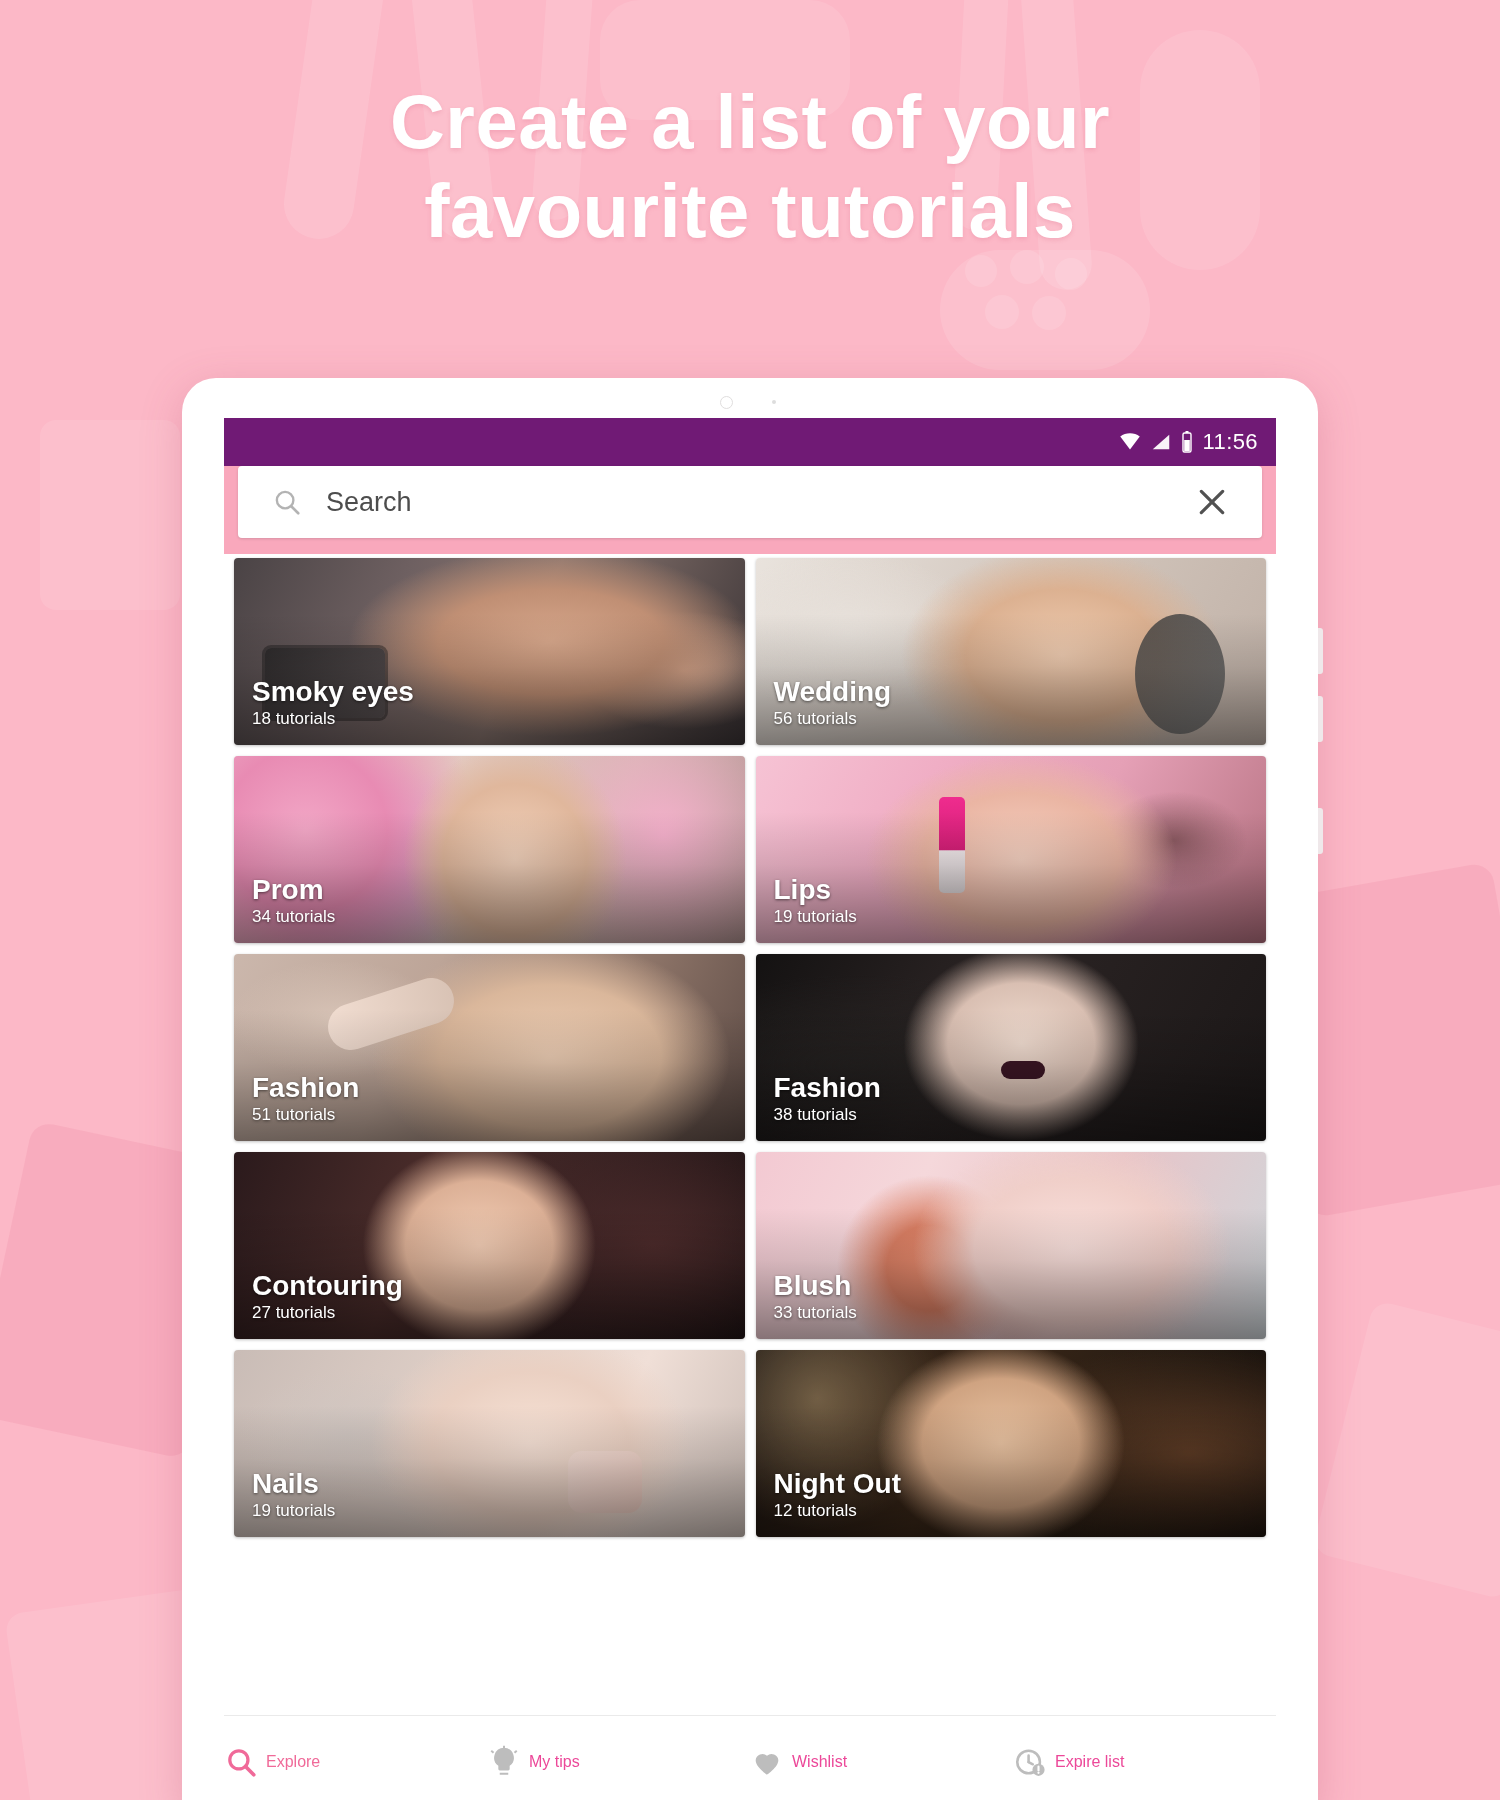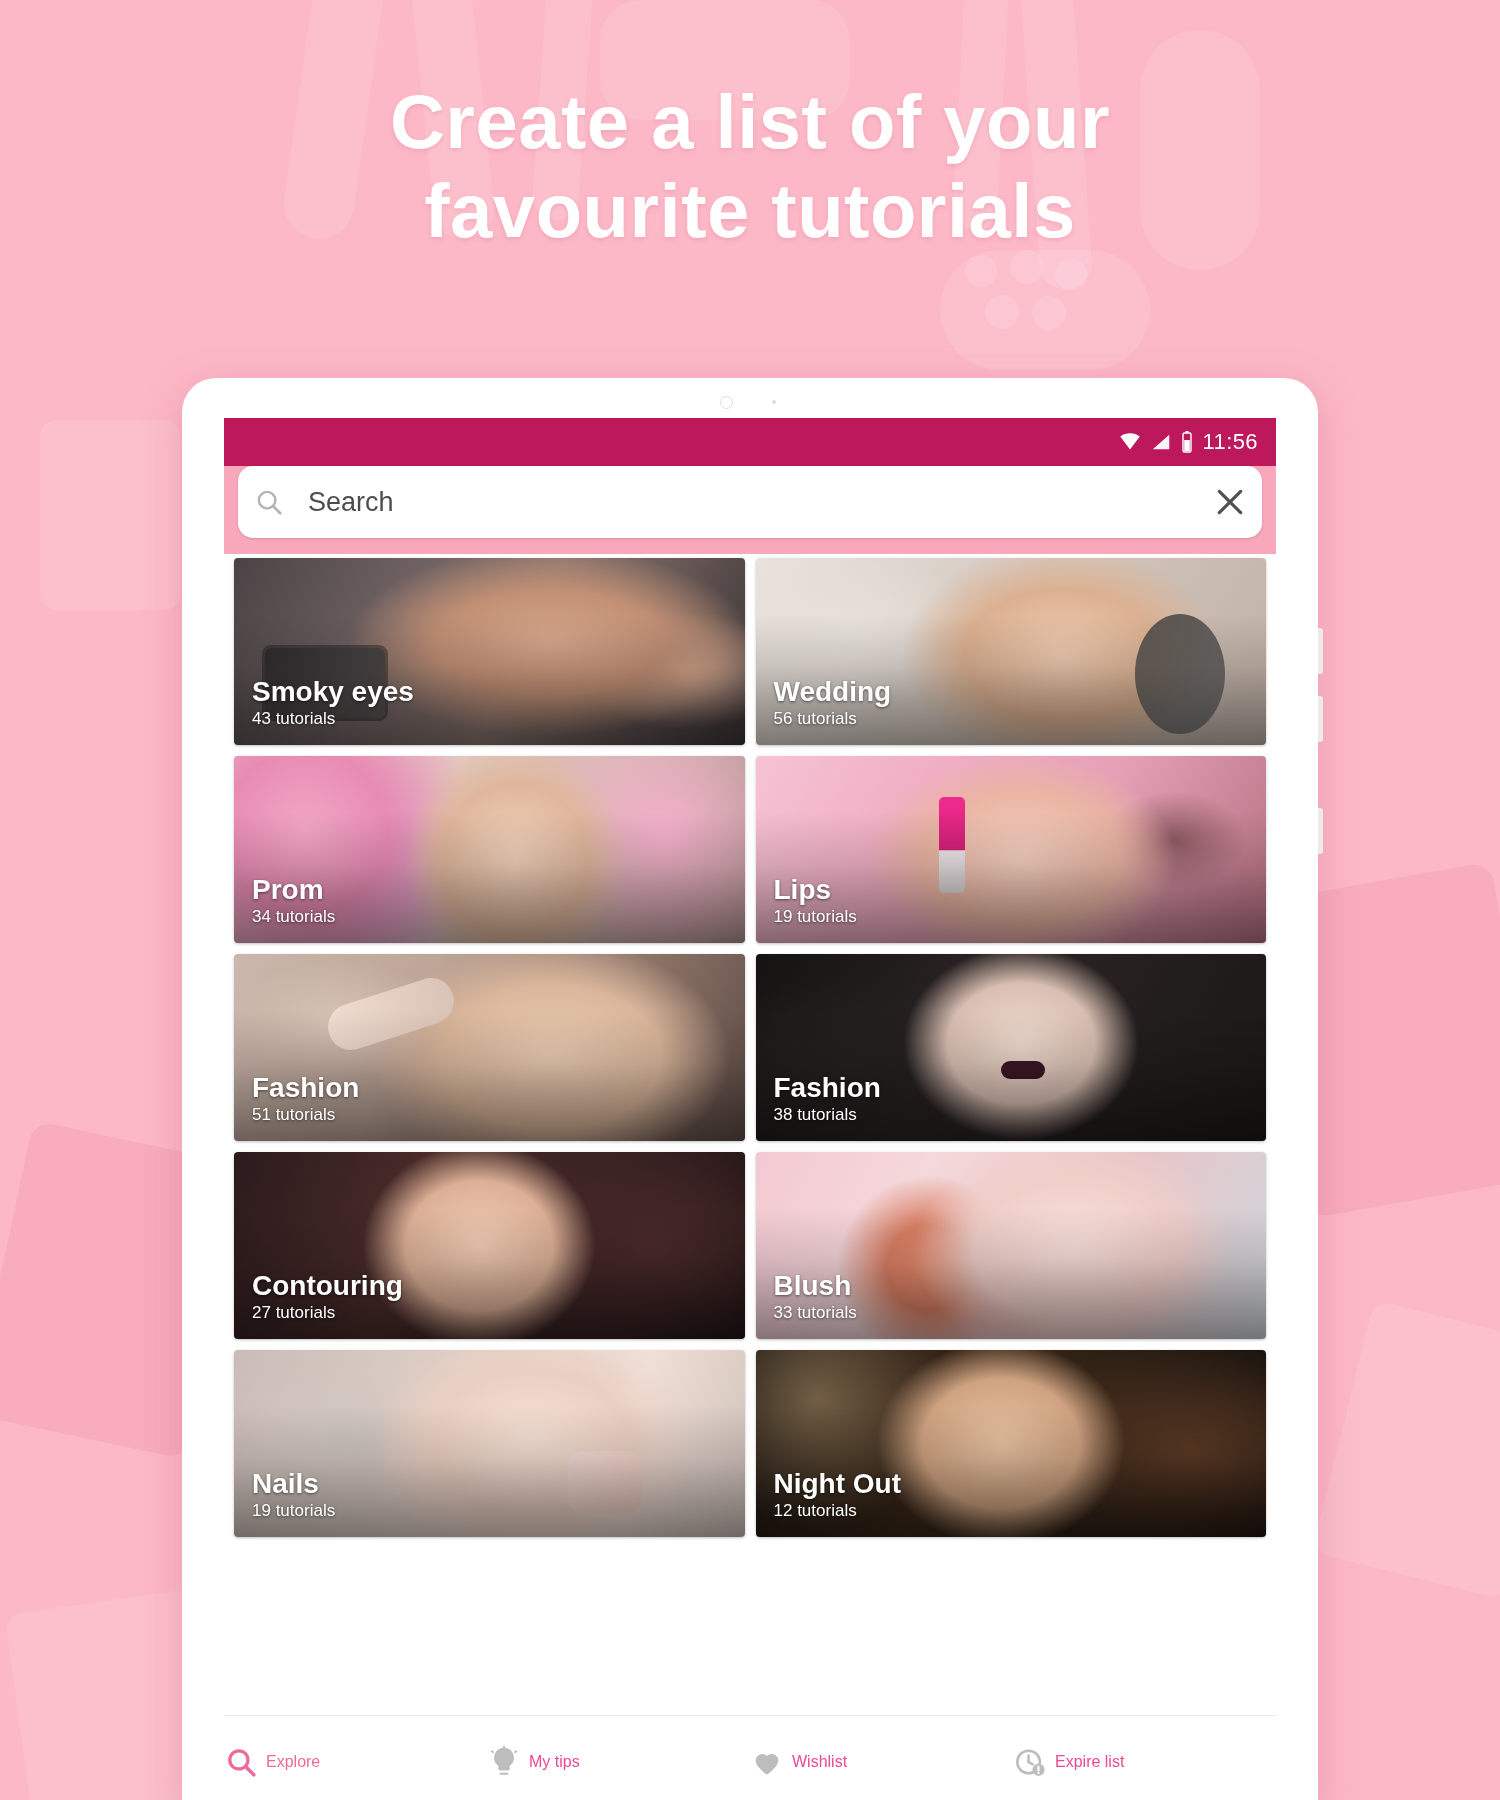--- a/index.html
+++ b/index.html
@@ -112,21 +112,21 @@
     top: 40px;
     width: 1052px;
     height: 1390px;
     background: #ffffff;
     overflow: hidden;
   }
 
   
   .statusbar {
     height: 48px;
-    background: #be185d;
+    background: #701a75;
     display: flex;
     align-items: center;
     justify-content: flex-end;
     padding-right: 18px;
     gap: 8px;
     color: #ffffff;
   }
   .status-icons {
     display: flex;
     align-items: center;
@@ -138,25 +138,25 @@
     letter-spacing: 0.4px;
   }
 
   
   .search-wrap {
     background: #f9a8bc;
     padding: 0 14px 16px 14px;
   }
   .search-bar {
     background: #ffffff;
-    border-radius: 15px;
+    border-radius: 4px;
     height: 72px;
     display: flex;
     align-items: center;
-    padding: 0 16px;
+    padding: 0 34px;
     box-shadow: 0 1px 3px rgba(0,0,0,0.14);
   }
   .search-icon {
     width: 30px;
     height: 30px;
     flex: 0 0 auto;
     opacity: 0.55;
   }
   .search-input {
     flex: 1;
@@ -429,21 +429,21 @@
       </div>
     </div>
 
     <div class="grid">
 
       <div class="card">
         <div class="art art-smoky"></div>
         <div class="scrim"></div>
         <div class="label">
           <div class="title">Smoky eyes</div>
-          <div class="sub">43 tutorials</div>
+          <div class="sub">18 tutorials</div>
         </div>
       </div>
 
       <div class="card">
         <div class="art art-wedding"></div>
         <div class="scrim"></div>
         <div class="label">
           <div class="title">Wedding</div>
           <div class="sub">56 tutorials</div>
         </div>

